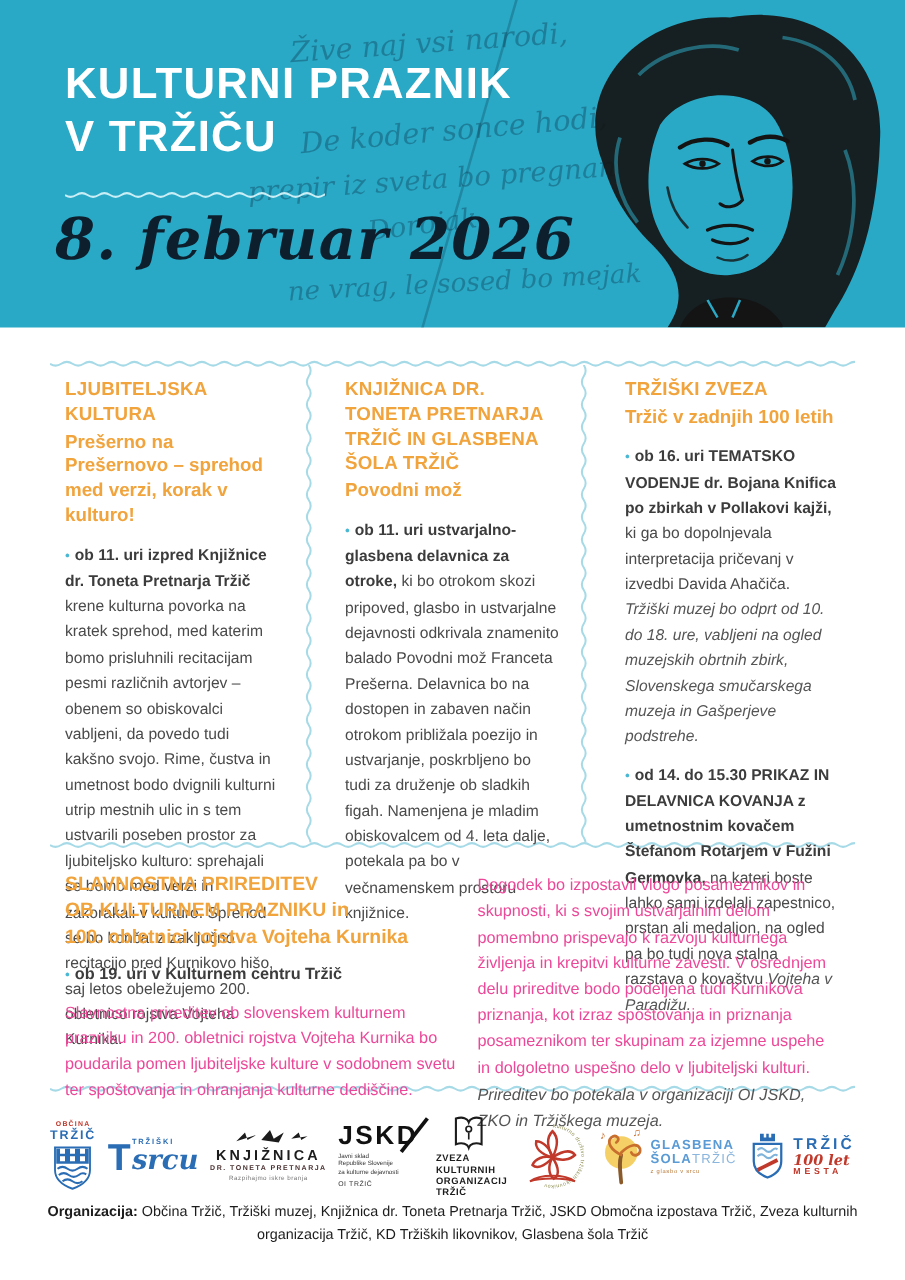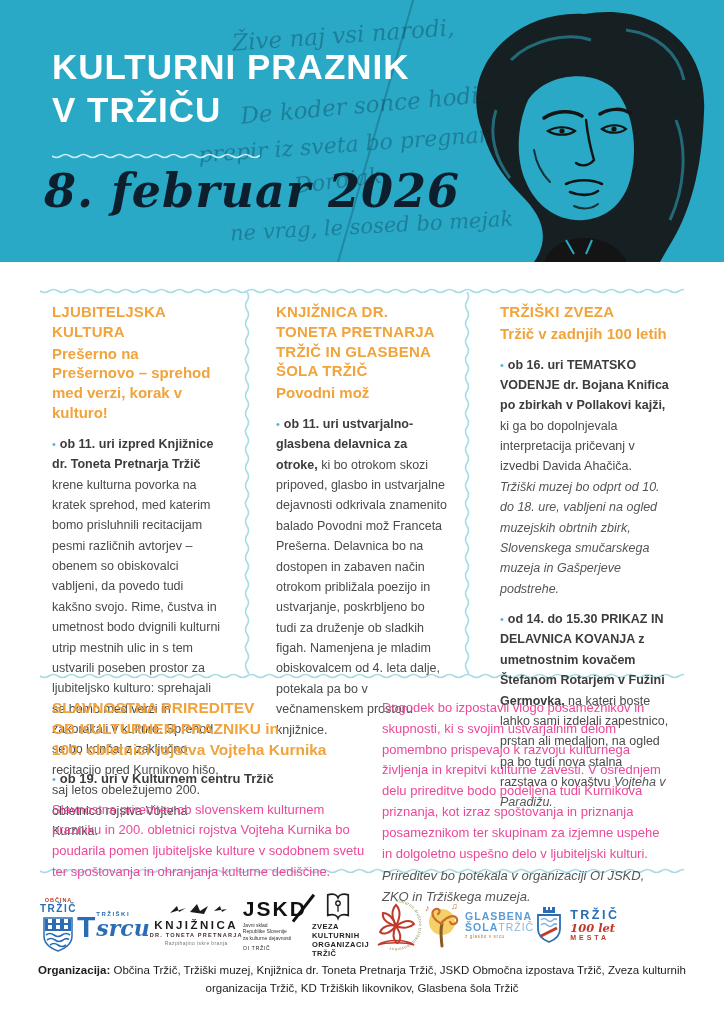--- a/index.html
+++ b/index.html
@@ -34,21 +34,21 @@
   .bottom{position:absolute;left:52px;top:698px;width:620px;display:flex;}
   .bottom-left{width:316px;margin-right:14px;}
   .bottom-right{width:290px;}
   .bottom-title{color:#F1A33C;font-size:15.5px;font-weight:800;line-height:1.35;margin:0 0 8px 0;}
   .bottom .item{font-size:13px;line-height:1.6;}
   .bottom p.plain{margin:4px 0 0 0;font-size:13px;line-height:1.6;color:#ec4899;}
   .bottom p.ital{margin:2px 0 0 0;font-size:13px;line-height:1.6;color:#555;font-style:italic;}
 
   
   .logos{position:absolute;left:40px;top:890px;width:644px;height:70px;display:flex;
-         align-items:center;justify-content:flex-start;}
+         align-items:center;justify-content:space-between;}
   .logo{display:flex;flex-direction:column;align-items:center;line-height:1.05;}
   .obcina .top{font-size:5.5px;font-weight:700;color:#c0392b;letter-spacing:1px;}
   .obcina .nm{font-size:10px;font-weight:800;color:#2a6db4;letter-spacing:1.5px;margin-bottom:1px;}
   .muzej-row{display:flex;align-items:flex-end;}
   .muzej-t{font-size:30px;font-weight:800;color:#2a6db4;margin-right:1px;line-height:0.8;}
   .muzej-col{display:flex;flex-direction:column;}
   .muzej-small{font-size:6px;font-weight:800;color:#2a6db4;letter-spacing:1.5px;}
   .muzej-big{font-family:"DejaVu Serif",serif;font-style:italic;font-weight:700;
              font-size:22px;color:#2a6db4;line-height:0.95;}
   .knj .t{font-size:11.5px;font-weight:800;color:#1c1c1c;letter-spacing:2.5px;margin-top:2px;}

